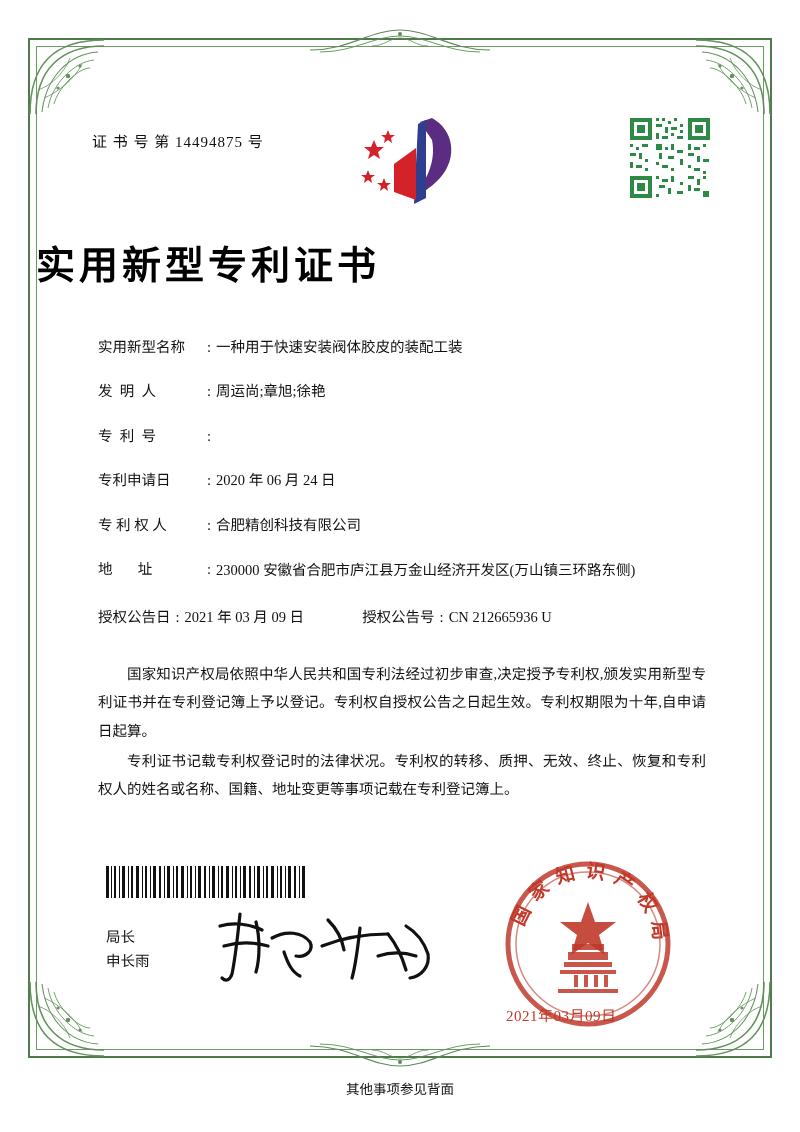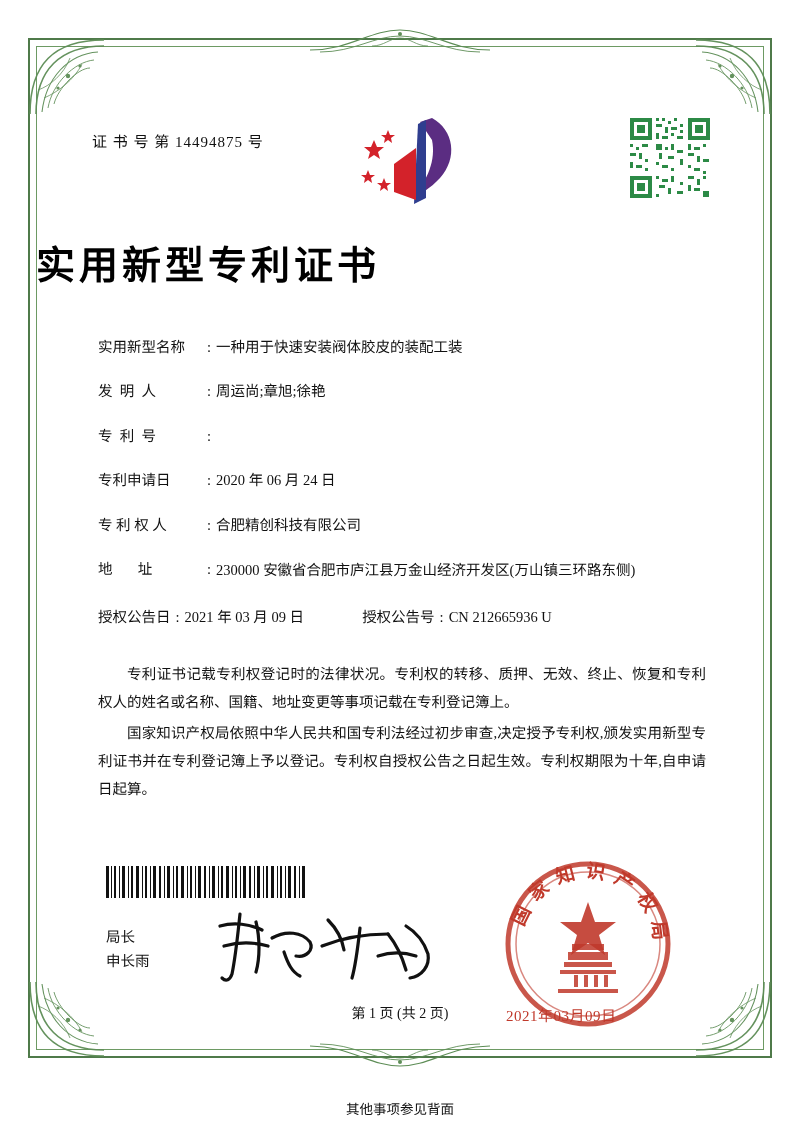--- a/index.html
+++ b/index.html
@@ -208,21 +208,20 @@
   }
 
   .footnote {
     position: absolute;
     left: 0;
     right: 0;
     top: 1078px;
     text-align: center;
     font-size: 13.5px;
     color: #111;
-    margin-top: 20px;
   }
 </style>
 </head>
 <body>
 
 <div class="page">
 
   <div class="border-outer"></div>
   <div class="border-inner"></div>
 
@@ -461,22 +460,22 @@
         </span>
         <span class="seg second">
           <span class="seg-label">授权公告号</span>
           <span class="seg-sep">:</span>
           <span>CN 212665936 U</span>
         </span>
       </div>
     </div>
 
     <div class="paragraphs">
+      <p>国家知识产权局依照中华人民共和国专利法经过初步审查,决定授予专利权,颁发实用新型专利证书并在专利登记簿上予以登记。专利权自授权公告之日起生效。专利权期限为十年,自申请日起算。</p>
       <p>专利证书记载专利权登记时的法律状况。专利权的转移、质押、无效、终止、恢复和专利权人的姓名或名称、国籍、地址变更等事项记载在专利登记簿上。</p>
-      <p>国家知识产权局依照中华人民共和国专利法经过初步审查,决定授予专利权,颁发实用新型专利证书并在专利登记簿上予以登记。专利权自授权公告之日起生效。专利权期限为十年,自申请日起算。</p>
     </div>
 
     <div class="barcode">
       <svg width="200" height="32" viewBox="0 0 200 32" shape-rendering="crispEdges">
         <g fill="#111111">
           <rect x="0" y="0" width="3" height="32"></rect>
             <rect x="5" y="0" width="1" height="32"></rect>
           <rect x="8" y="0" width="2" height="32"></rect>
             <rect x="13" y="0" width="1" height="32"></rect>
           <rect x="16" y="0" width="3" height="32"></rect>
@@ -571,17 +570,16 @@
           <path id="sealArcTop" d="M 20 86 A 66 66 0 0 1 152 86"></path>
         </defs>
         <text font-family="'Liberation Serif', serif" font-size="19" font-weight="bold" fill="#c0392b" letter-spacing="9">
           <textPath href="#sealArcTop" startOffset="8%">国家知识产权局</textPath>
         </text>
       </svg>
     </div>
 
     <div class="seal-date">2021年03月09日</div>
 
-    <div class="page-no">第 1 页 (共 2 页)</div>
   </div>
 
   <div class="footnote">其他事项参见背面</div>
 </div>
 
 </body></html>

